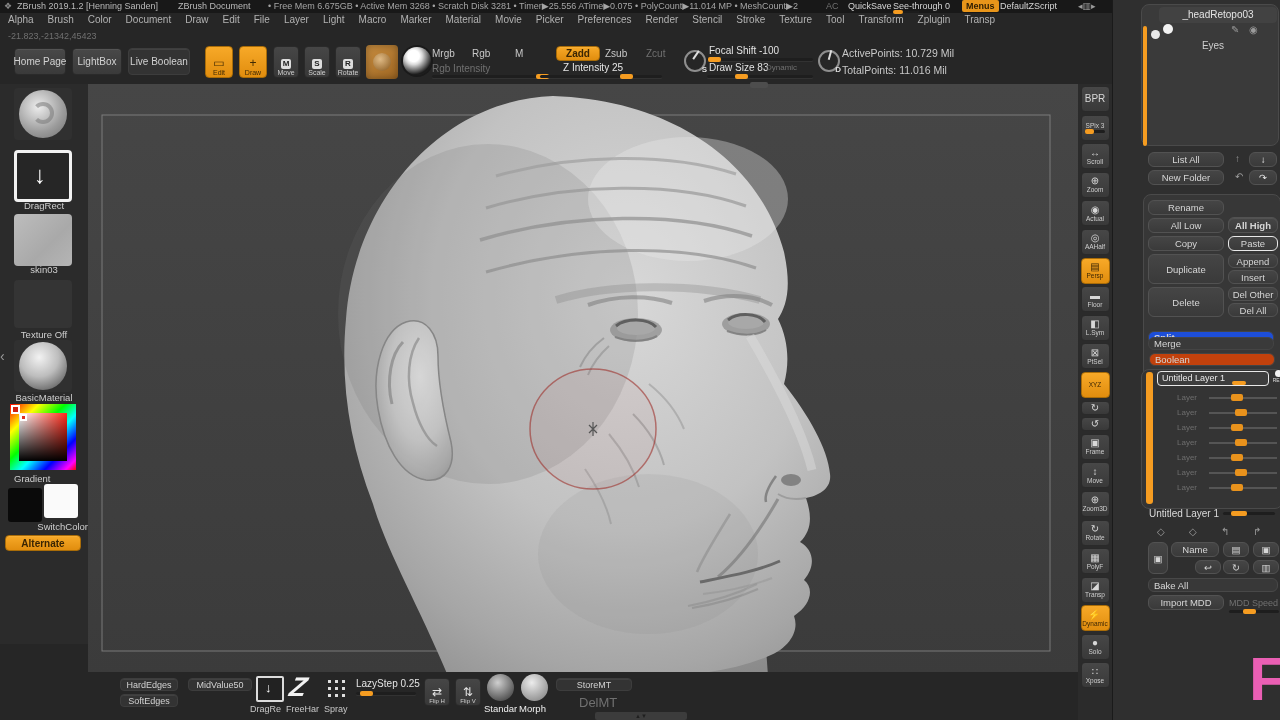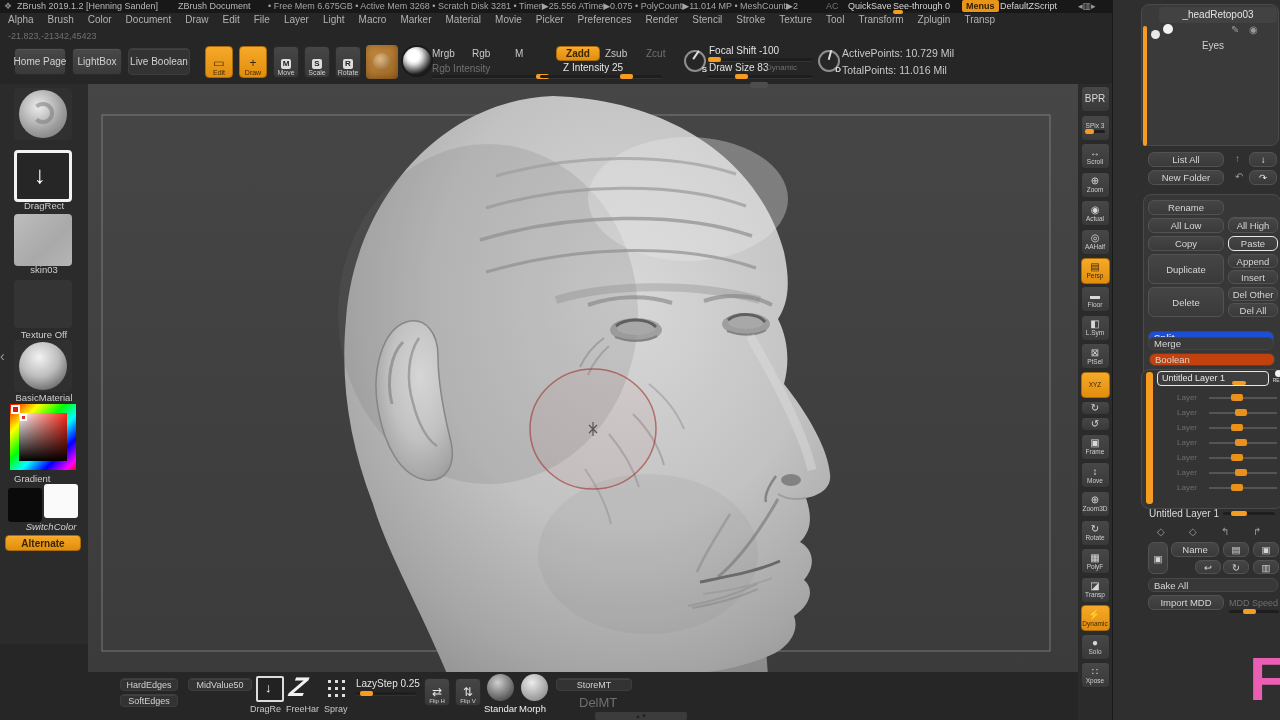--- a/index.html
+++ b/index.html
@@ -306,21 +306,21 @@
       <div style="position:absolute;left:9px;top:9px;width:48px;height:48px;background:linear-gradient(to right,#ffffff,#ff2a1a);">
         <div style="position:absolute;left:0;top:0;width:48px;height:48px;background:linear-gradient(to top,#000,rgba(0,0,0,0));"></div>
         <div style="position:absolute;left:1px;top:1px;width:7px;height:7px;border:2px solid #fff;background:#e03020;"></div>
       </div>
       <div style="position:absolute;left:1px;top:1px;width:9px;height:9px;border:2px solid #fff;background:#d02010;"></div>
     </div>
     <div class="tlabel" style="top:389px;text-align:left;left:14px;width:70px;">Gradient</div>
 
     <div class="abs" style="left:8px;top:404px;width:34px;height:34px;background:#0a0a0a;border-radius:3px;"></div>
     <div class="abs" style="left:44px;top:400px;width:34px;height:34px;background:#fafafa;border-radius:3px;"></div>
-    <div class="tlabel" style="top:437px;text-align:center;left:14px;width:74px;font-style:italic;">SwitchColor</div>
+    <div class="tlabel" style="top:437px;text-align:right;left:14px;width:74px;">SwitchColor</div>
 
     <div class="btn orange" style="left:5px;top:451px;width:76px;height:16px;font-size:10px;">Alternate</div>
   </div>
   <span class="abs" style="left:0px;top:348px;color:#9a9a9a;font-size:14px;">‹</span>
 
   <div class="rstrip" id="right-strip">
       <div class="strip-btn">
         <span class="g">BPR</span>
       </div>
       <div class="strip-btn">
@@ -426,21 +426,21 @@
     <div class="pbtn" style="left:35px;top:170px;width:76px;height:15px;">New Folder</div>
     <span class="glyph-ico dim" style="left:122px;top:171px;">↶</span>
     <div class="pbtn" style="left:136px;top:170px;width:28px;height:15px;color:#eee;">
         <span>↷</span>
       </div>
 
     <div class="group" style="left:30px;top:194px;width:138px;height:220px;"></div>
     <div class="pbtn" style="left:35px;top:200px;width:76px;height:15px;">Rename</div>
     <div class="pbtn" style="left:115px;top:217px;width:50px;height:15px;font-size:8.5px;font-family:Liberation Mono, monospace;">AutoReorder</div>
     <div class="pbtn" style="left:35px;top:218px;width:76px;height:15px;">All Low</div>
-    <div class="pbtn" style="left:115px;top:218px;width:50px;height:15px;">All High</div>
+    <div class="pbtn" style="left:115px;top:218px;width:50px;height:15px;font-weight:bold;">All High</div>
     <div class="pbtn" style="left:35px;top:236px;width:76px;height:15px;">Copy</div>
     <div class="pbtn sel" style="left:115px;top:236px;width:50px;height:15px;">Paste</div>
     <div class="pbtn" style="left:35px;top:254px;width:76px;height:30px;">Duplicate</div>
     <div class="pbtn" style="left:115px;top:254px;width:50px;height:14px;">Append</div>
     <div class="pbtn" style="left:115px;top:270px;width:50px;height:14px;">Insert</div>
     <div class="pbtn" style="left:35px;top:287px;width:76px;height:30px;">Delete</div>
     <div class="pbtn" style="left:115px;top:287px;width:50px;height:14px;">Del Other</div>
     <div class="pbtn" style="left:115px;top:303px;width:50px;height:14px;">Del All</div>
     <div id="ops-list">
         <div class="pbtn" style="left: 35px; top: 331px; width: 126px; height: 13px; justify-content: flex-start; padding-left: 5px; background: #1d4ed8; border-color: rgb(68, 68, 68); font-weight: bold;">Split</div>

